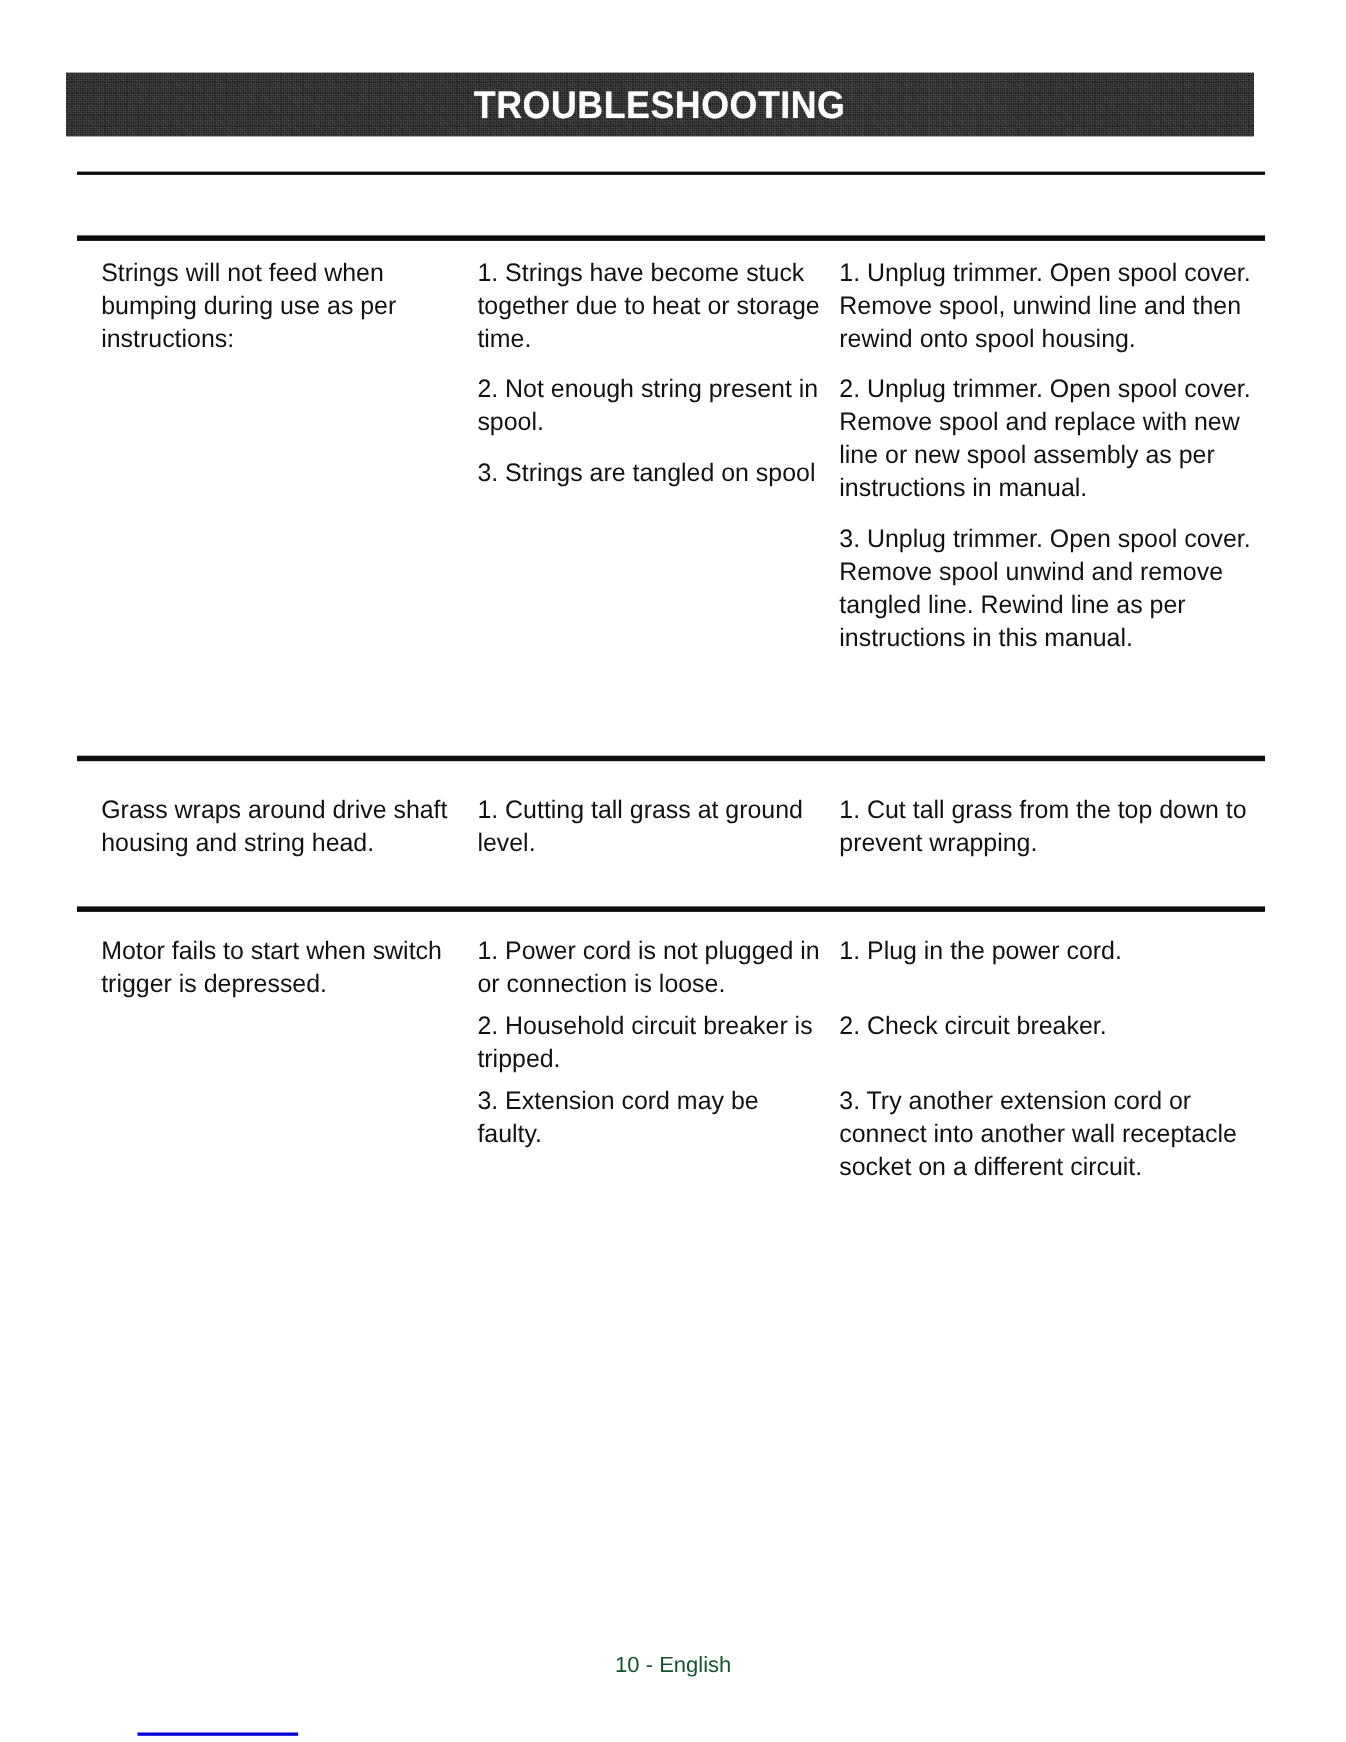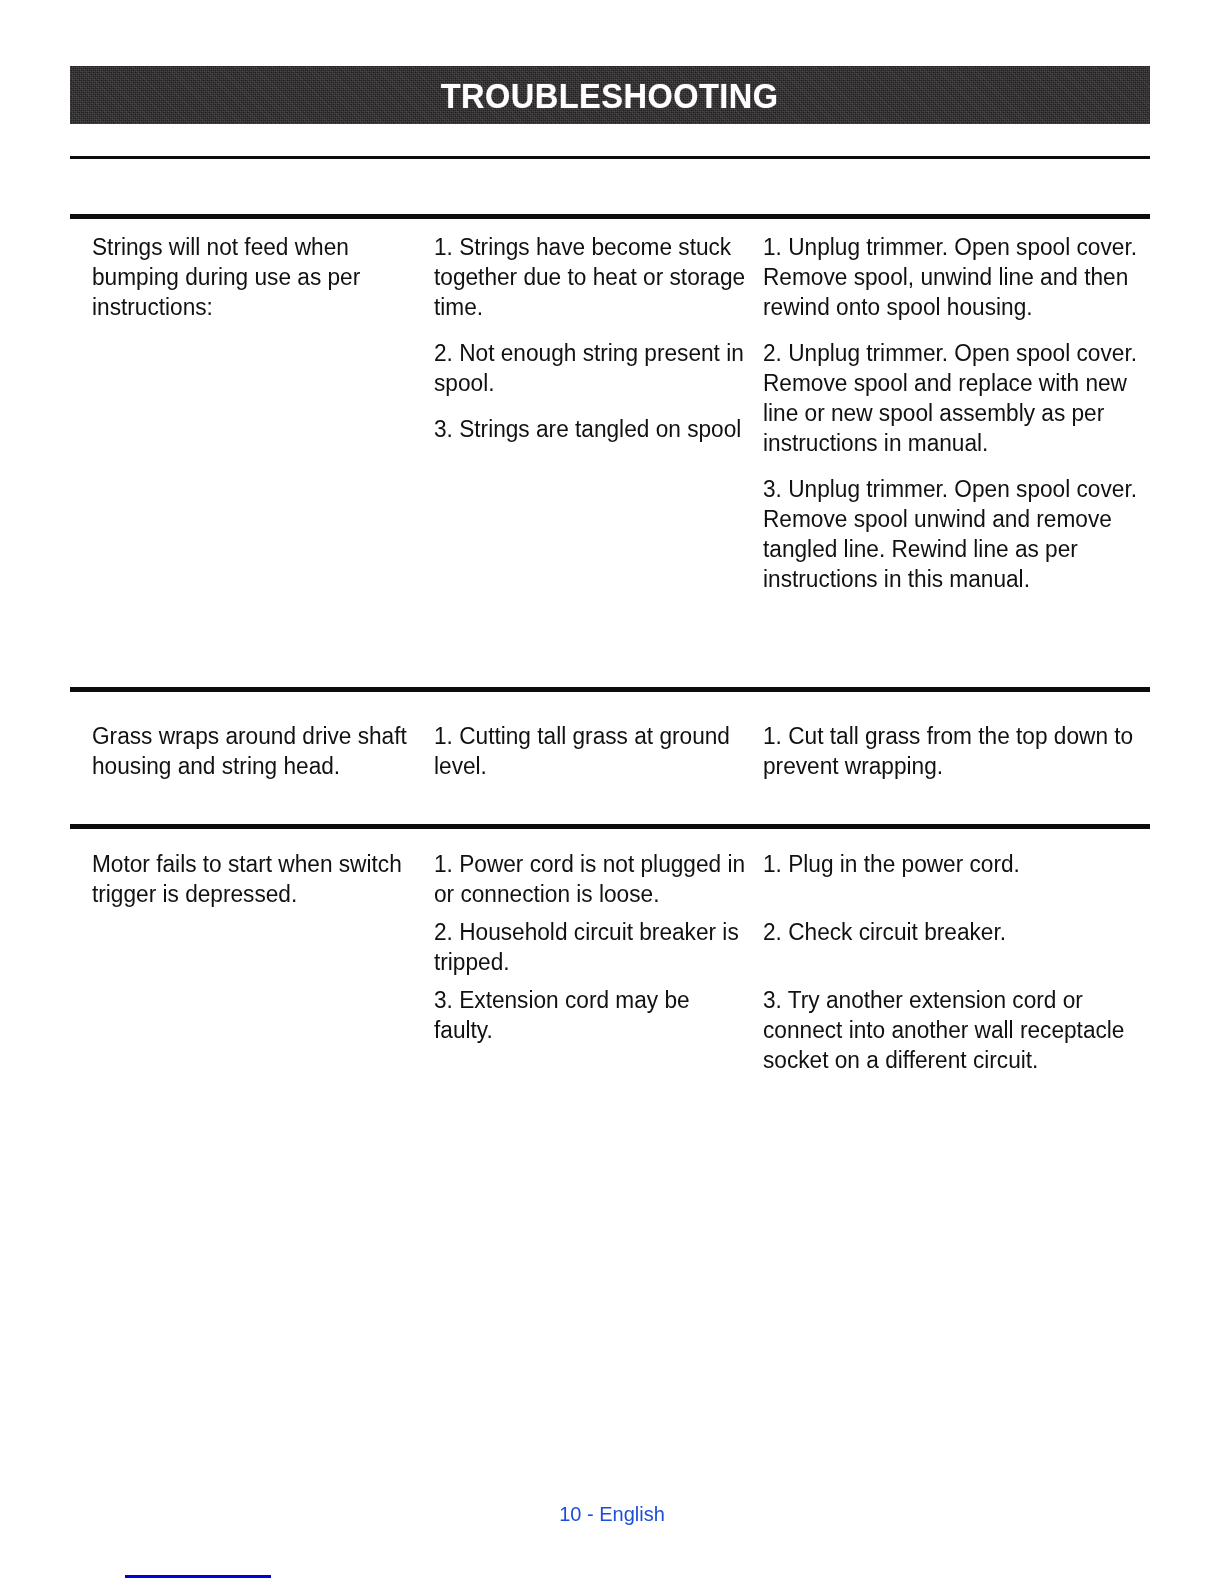--- a/index.html
+++ b/index.html
@@ -19,21 +19,21 @@
   }
 
   .page {
     position: absolute;
     inset: 0;
   }
 
   
   .banner {
     position: absolute;
-    left: 70px;
+    left: 60px;
     top: 66px;
     width: 1080px;
     height: 58px;
     background-color: #221f20;
     background-image:
       repeating-linear-gradient(0deg, rgba(255,255,255,0.085) 0 1px, rgba(0,0,0,0) 1px 2px),
       repeating-linear-gradient(90deg, rgba(255,255,255,0.075) 0 1px, rgba(0,0,0,0) 1px 2px),
       repeating-linear-gradient(45deg, rgba(255,255,255,0.05) 0 1px, rgba(0,0,0,0) 1px 3px);
     display: flex;
     align-items: center;
@@ -119,21 +119,21 @@
   .row3-tight p { margin-bottom: 8px; }
 
   
   .footer {
     position: absolute;
     left: 0;
     top: 1503px;
     width: 1224px;
     text-align: center;
     font-size: 20px;
-    color: #1d4ed8;
+    color: #14532d;
   }
 
   .blue-mark {
     position: absolute;
     left: 125px;
     top: 1575px;
     width: 146px;
     height: 3px;
     background: #0000d8;
   }

